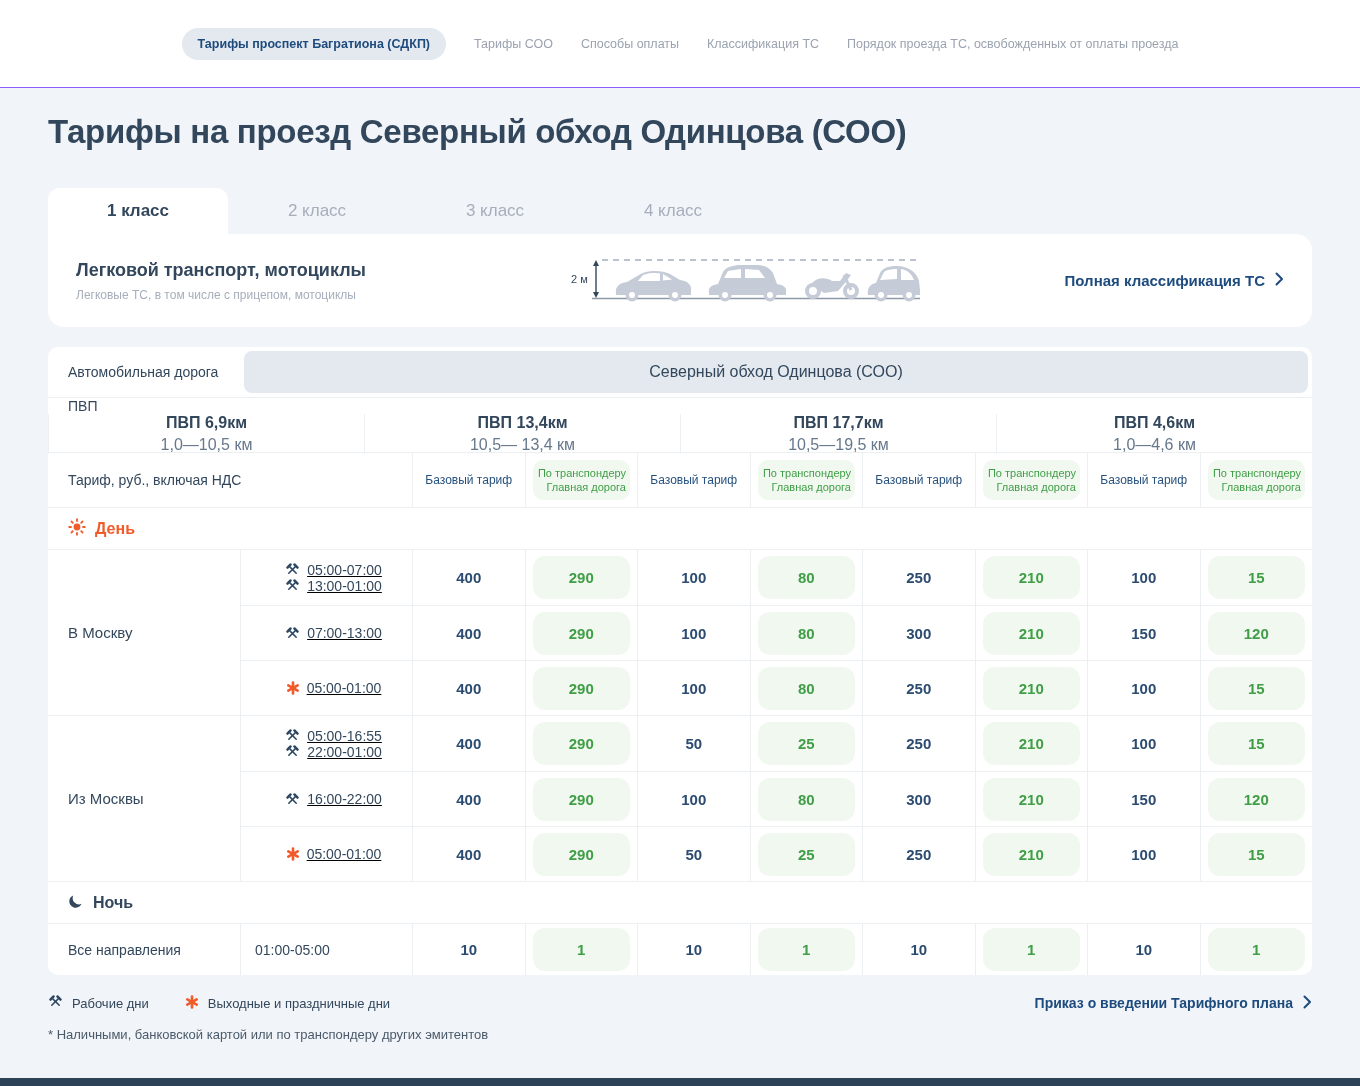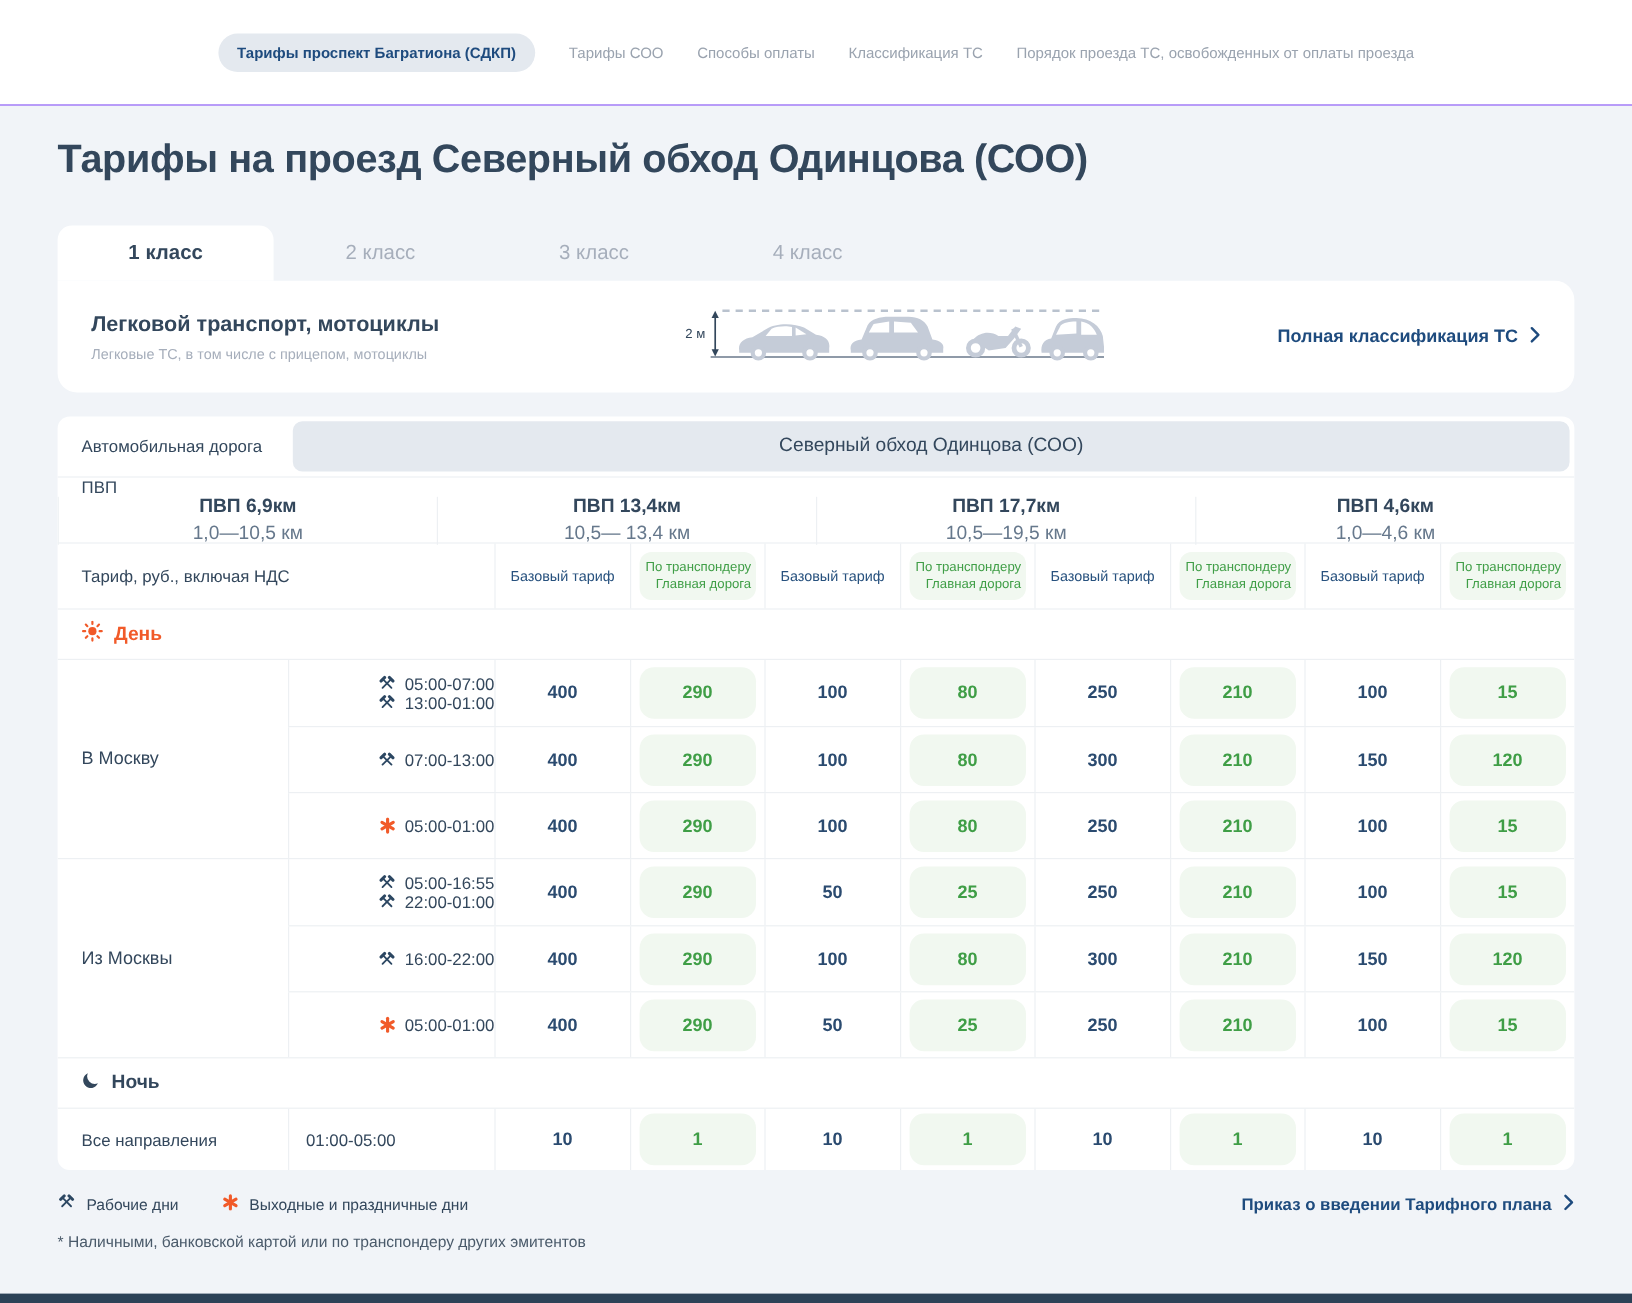--- a/index.html
+++ b/index.html
@@ -66,22 +66,22 @@
     display:flex; align-items:center; gap:9px; font-size:16px; font-weight:700; }
   .row-section.day { color:var(--orange); }
   .row-section.night { color:var(--navy); }
   .t-group { display:flex; border-top:1px solid var(--border); }
   .g-name { width:192px; padding-left:20px; display:flex; align-items:center;
     font-size:15px; color:var(--navy); }
   .g-rows { flex:1; display:flex; flex-direction:column; }
   .d-row { display:flex; height:55px; }
   .d-row + .d-row { border-top:1px solid var(--border); }
   .c-time { width:172px; flex-direction:column; justify-content:center;
-    align-items:flex-end; padding-left:14px; gap:0;
-    border-left:1px solid var(--border); }
+    align-items:center; padding-left:14px; gap:0;
+    border-left:1px solid var(--border);text-decoration:underline; }
   .time-line { display:flex; align-items:center; gap:7px; font-size:14px; color:var(--navy); }
   .time-line .icon { display:flex; align-items:center; }
   .val { width:112.5px; justify-content:center; border-left:1px solid var(--border); }
   .num-base { font-size:15px; font-weight:700; color:var(--num); }
   .pill-green { background:var(--green-bg); border-radius:12px; width:calc(100% - 14px);
     height:43px; display:flex; align-items:center; justify-content:center;
     font-size:15px; font-weight:700; color:var(--green); }
   .row-night-data { height:52px; border-top:1px solid var(--border); }
   .c-b { width:172px; padding-left:14px; font-size:14px; color:var(--navy);
     border-left:1px solid var(--border); }

